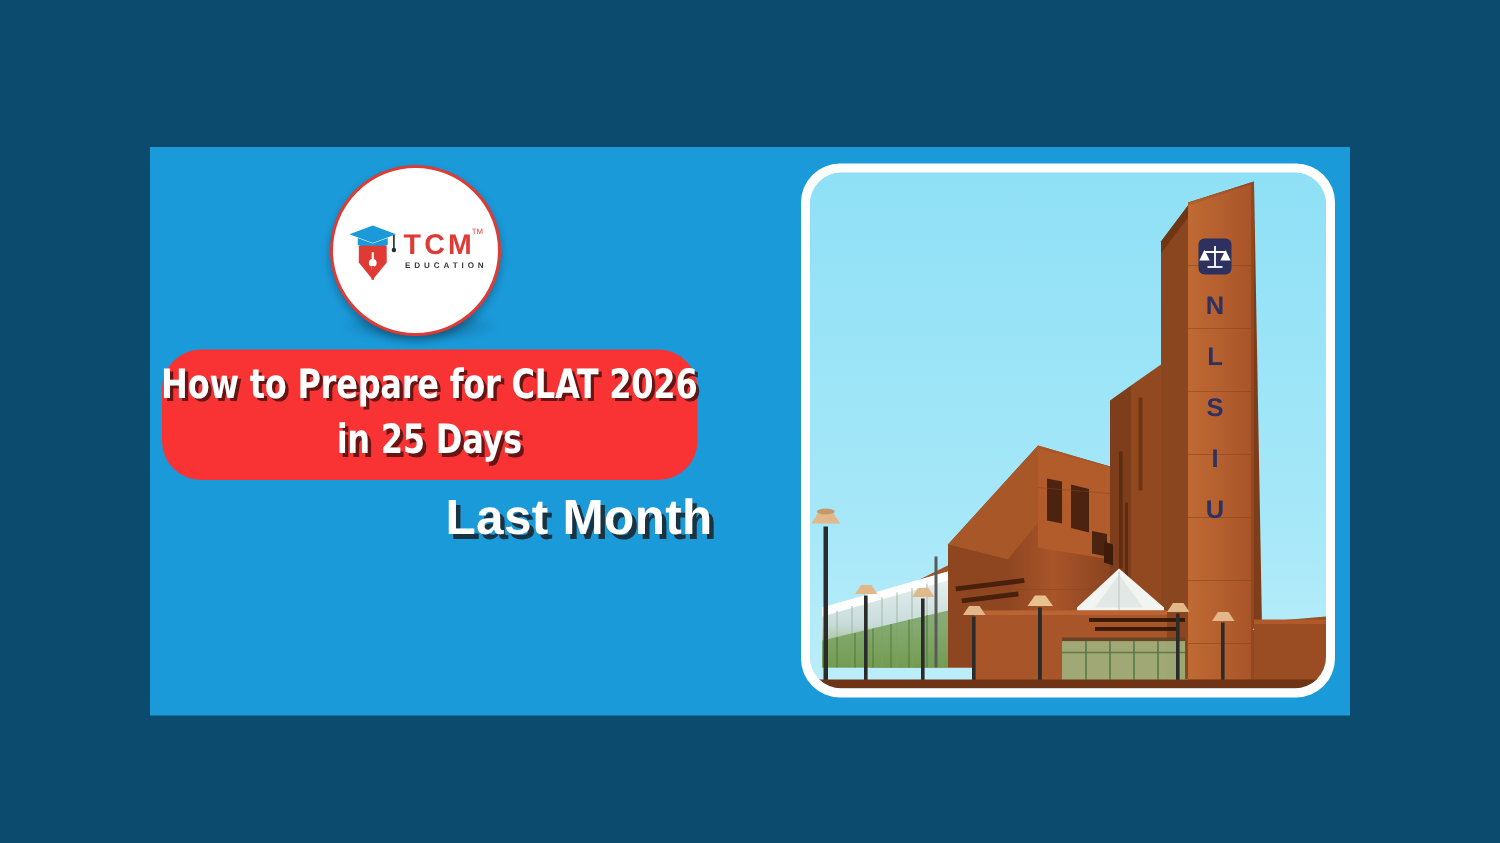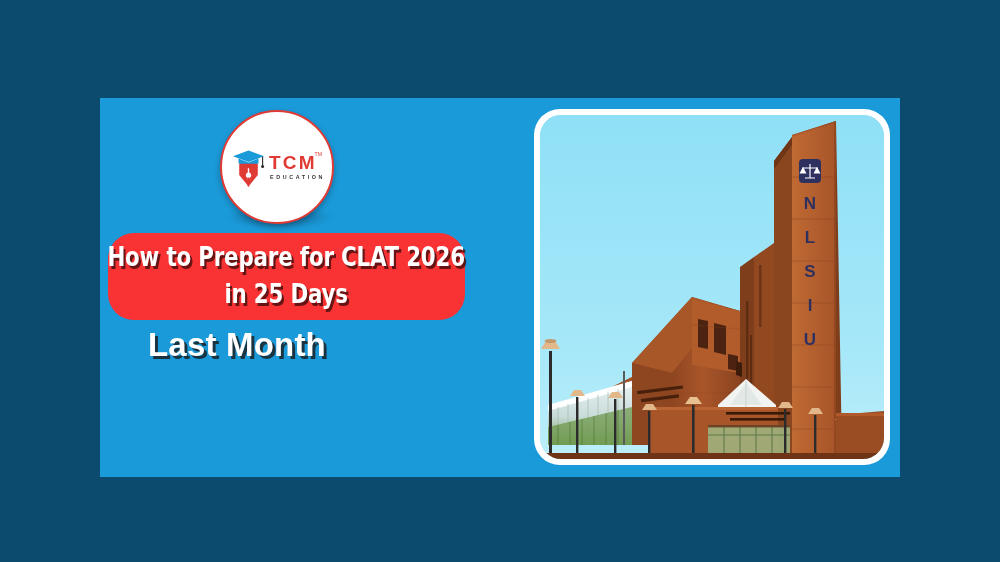--- a/index.html
+++ b/index.html
@@ -108,22 +108,21 @@
     transform: scaleX(0.88);
     transform-origin: center;
   }
 
   
   #subhead {
     position: absolute;
     left: 0px;
     top: 228px;
     width: 375px;
-    text-align: left;
-    margin-left: 48px;
+    text-align: right;
   }
   .subhead-line {
     color: #ffffff;
     font-family: "Liberation Sans", sans-serif;
     font-weight: bold;
     font-size: 33px;
     line-height: 1.18;
     letter-spacing: 0.2px;
     text-shadow: 3px 3px 0 rgba(25,25,25,0.80);
     white-space: nowrap;

